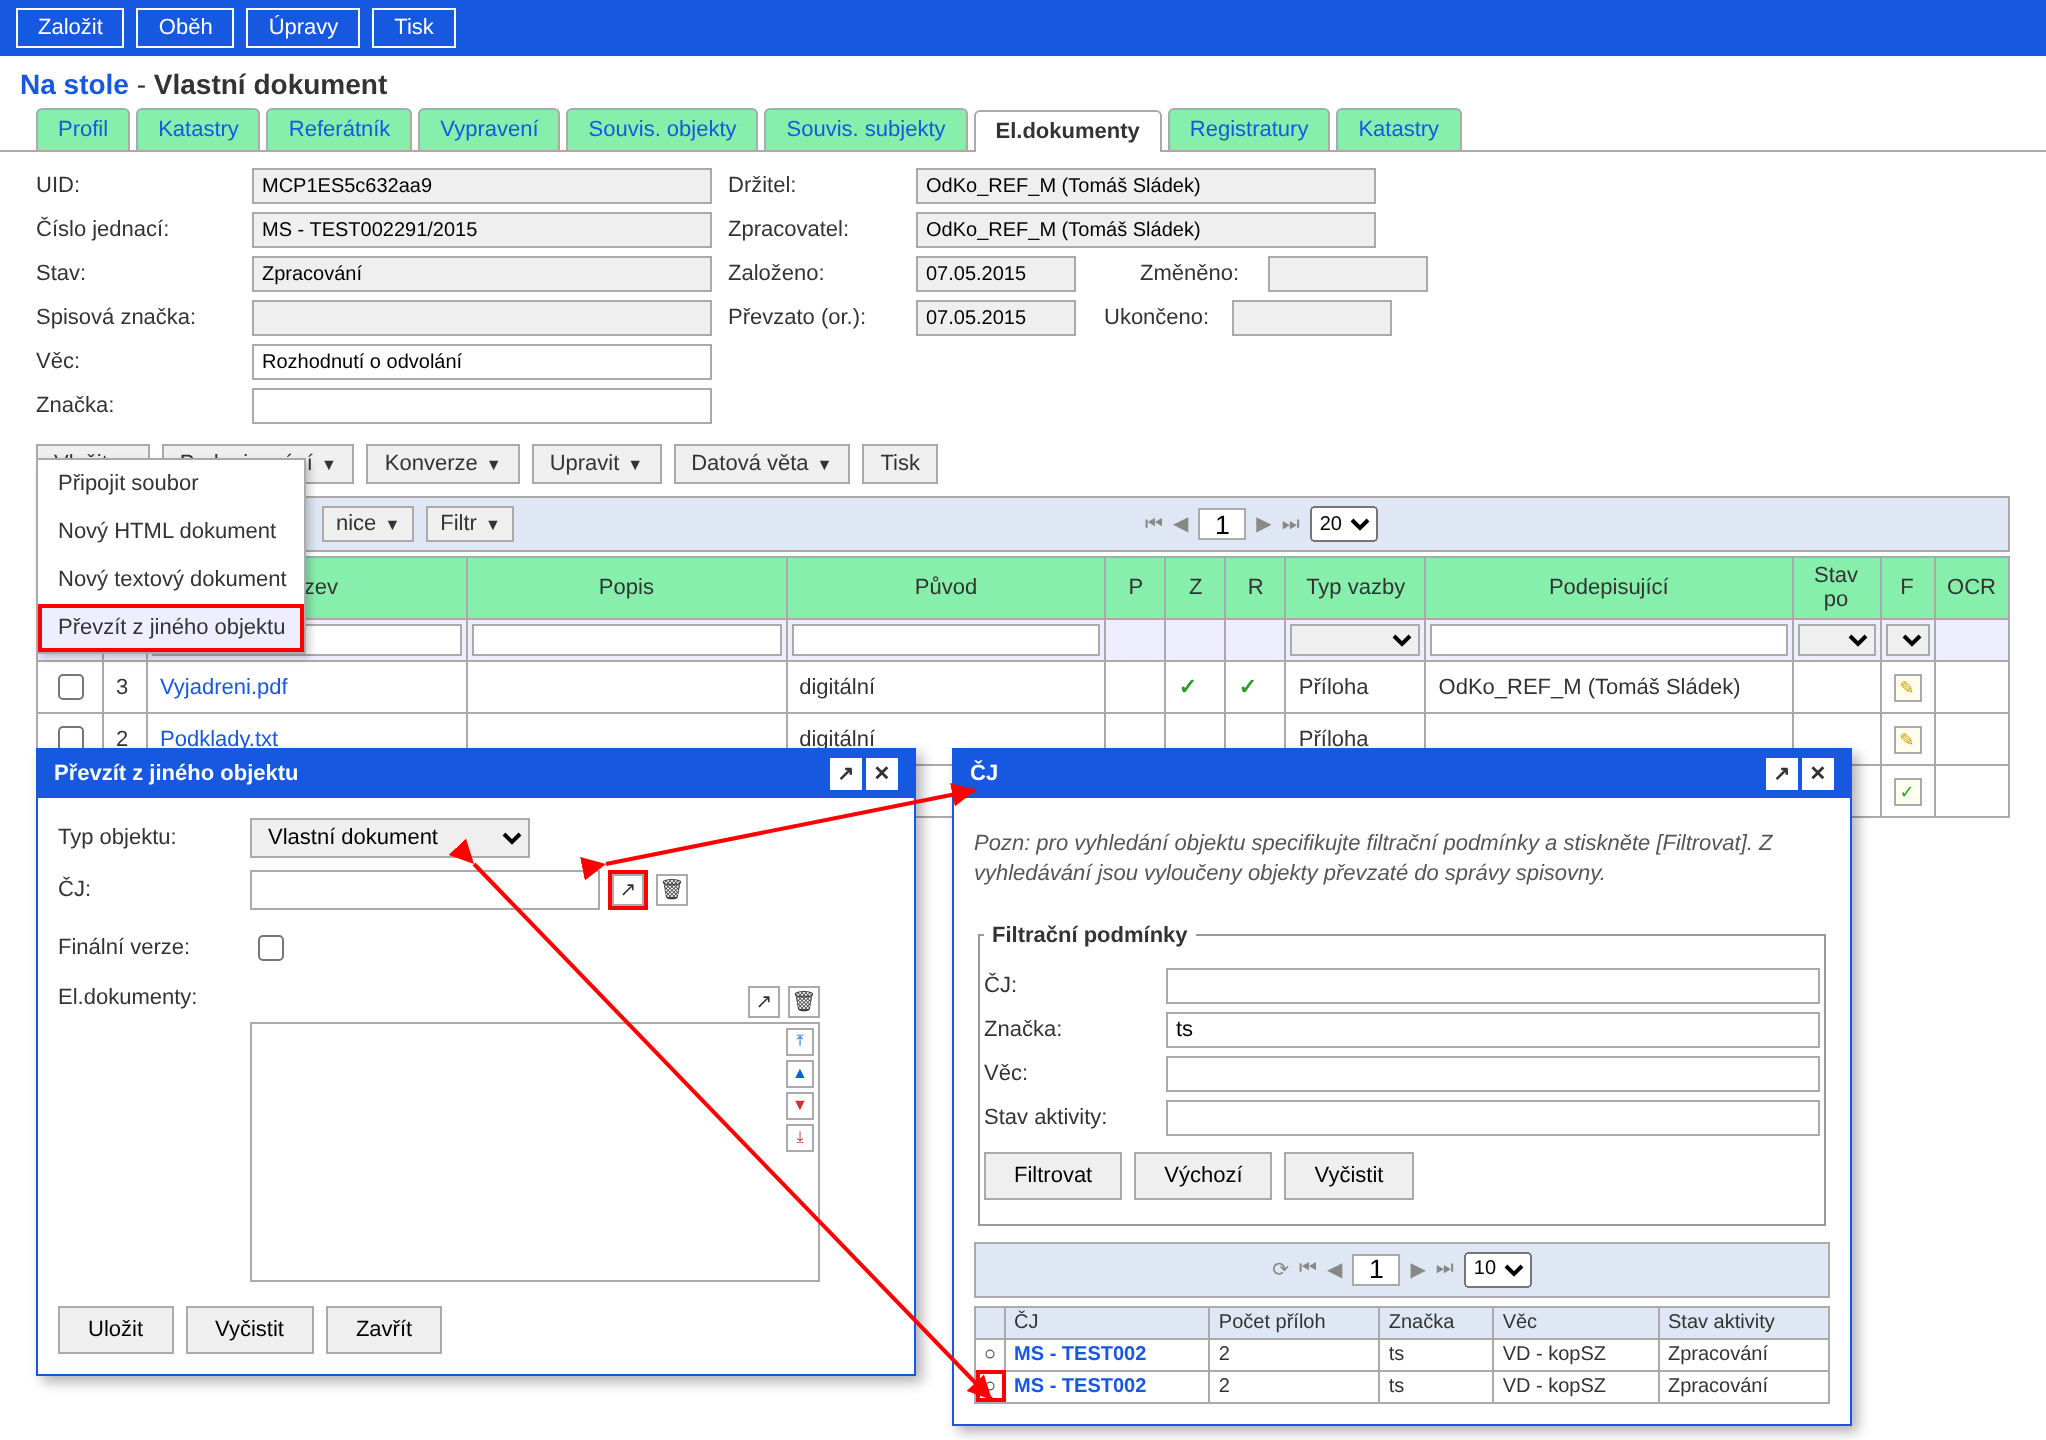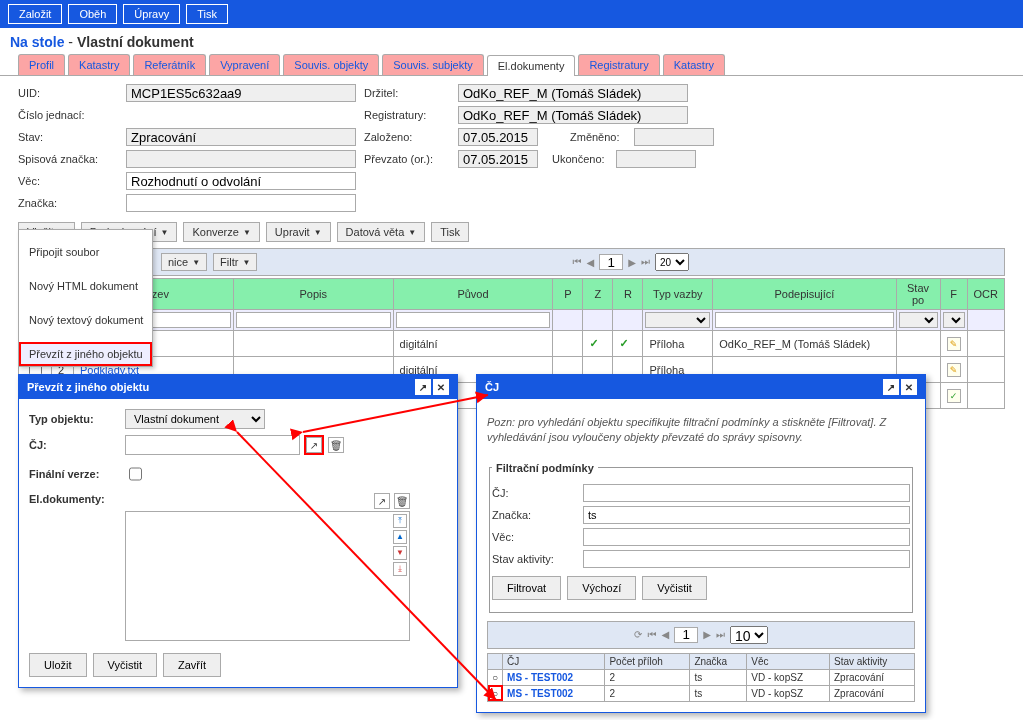--- a/index.html
+++ b/index.html
@@ -3,54 +3,54 @@
 <meta charset="utf-8">
 <style>
   * { box-sizing: border-box; }
   body { margin: 0; font-family: Verdana, Arial, sans-serif; font-size: 11px; color: #333; background:#fff; width:1023px; }
   .topbar { background:#1658e0; padding:4px 8px; display:flex; gap:6px; }
   .topbar button { background:#1658e0; color:#fff; border:1px solid #fff; padding:3px 10px; cursor:pointer; font-size:11px; }
   .title-row { text-align:left; padding:6px 10px 2px; font-size:14px; }
   .title-row .blue { color:#1658e0; font-weight:bold; }
   .title-row .black { color:#333; font-weight:bold; }
   .tabs { display:flex; gap:3px; padding:2px 18px 0; border-bottom:1px solid #aaa; }
-  .tab { background:#fca5a5; border:1px solid #aaa; border-bottom:none; padding:4px 10px; cursor:pointer; color:#1658e0; border-radius:3px 3px 0 0; }
-  .tab.active { background:#fff; font-weight:normal; color:#333; position:relative; top:1px; }
+  .tab { background:#86efac; border:1px solid #aaa; border-bottom:none; padding:4px 10px; cursor:pointer; color:#1658e0; border-radius:3px 3px 0 0; }
+  .tab.active { background:#fff; font-weight:bold; color:#333; position:relative; top:1px; }
   .meta { padding:6px 18px 4px; }
   .meta-row { display:flex; align-items:center; height:22px; gap:4px; }
   .meta-row label { width:104px; color:#333; }
-  .meta-row input, .meta-row select { border:1px solid #aaa; background:#efefef; height:18px; font-size:13px; padding:0 4px; }
+  .meta-row input, .meta-row select { border:1px solid #aaa; background:#efefef; height:18px; font-size:10px; padding:0 4px; }
   .meta-row input.white { background:#fff; }
   .w230 { width:230px; }
   .w80 { width:80px; }
   .toolbar { display:flex; gap:6px; padding:4px 18px; }
   .tool-btn { background:#efefef; border:1px solid #aaa; padding:3px 8px; cursor:pointer; font-size:11px; display:flex; align-items:center; gap:4px; }
   .drop-arrow { font-size:8px; }
   .dropdown { position:absolute; top:229px; left:18px; width:135px; background:#fff; border:1px solid #aaa; z-index:50; box-shadow:2px 2px 4px rgba(0,0,0,0.2); }
-  .dropdown .item { padding:6px 10px; cursor:pointer; white-space:nowrap;margin-top:10px; }
+  .dropdown .item { padding:6px 10px; cursor:pointer; white-space:nowrap; }
   .dropdown .item.active { background:#eef; }
   .dropdown .item.highlight { outline:2px solid red; outline-offset:-2px; }
   .filter-row { background:#dfe7f4; border:1px solid #aaa; margin:2px 18px; padding:4px 6px; display:flex; align-items:center; gap:6px; }
   .pager { display:inline-flex; align-items:center; gap:5px; margin:0 auto; font-size:10px; }
   .pager span { color:#888; cursor:pointer; }
   .grid { margin:0 18px; border:1px solid #aaa; font-size:11px; border-collapse:collapse; width:calc(100% - 36px); }
   .grid th { background:#86efac; border:1px solid #aaa; padding:3px 6px; font-weight:normal; text-align:center; }
   .grid td { border:1px solid #aaa; padding:3px 6px; }
   .grid td a { color:#1658e0; text-decoration:none; }
   .grid .filter-cell { background:#eef; padding:2px; }
   .grid .filter-cell input, .grid .filter-cell select { width:100%; border:1px solid #aaa; height:16px; font-size:10px; }
   .check { color:#2a9d2a; font-weight:bold; }
   .icon-box { display:inline-block; width:14px; height:14px; border:1px solid #aaa; background:#ffe; font-size:9px; text-align:center; line-height:12px; }
   .panel { position:absolute; border:1px solid #1658e0; background:#fff; box-shadow:3px 3px 6px rgba(0,0,0,0.3); }
   .panel-header { background:#1658e0; color:#fff; padding:4px 8px; font-weight:bold; display:flex; justify-content:space-between; align-items:center; }
   .panel-header .btns { display:flex; gap:2px; }
   .panel-header .btns span { background:#fff; color:#333; width:16px; height:16px; display:flex; align-items:center; justify-content:center; cursor:pointer; font-size:10px; }
   .panel-body { padding:10px; font-size:11px; }
   .form-row { display:flex; align-items:center; gap:6px; margin-bottom:6px; }
-  .form-row label { width:90px; font-weight:bold; }
+  .form-row label { width:90px; font-weight:normal; }
   .form-row select, .form-row input { border:1px solid #aaa; height:20px; font-size:11px; padding:0 4px; }
   .icon-btn { width:16px; height:16px; border:1px solid #aaa; display:inline-flex; align-items:center; justify-content:center; cursor:pointer; font-size:10px; }
   .icon-btn.red { outline:2px solid red; }
   .listbox { width:285px; height:130px; border:1px solid #aaa; background:#fff; }
   .btn-row { display:flex; gap:6px; margin-top:12px; }
   .btn-row button { border:1px solid #aaa; background:#efefef; padding:5px 14px; cursor:pointer; font-size:11px; }
   .fieldset { border:1px solid #999; padding:10px 2px 12px; margin-top:6px; }
   .fieldset legend { font-weight:bold; padding:0 4px; }
   .search-row { display:flex; align-items:center; gap:6px; margin-bottom:4px; }
   .search-row label { width:85px; }
@@ -92,20 +92,21 @@
 
 <div class="meta">
   <div style="display:flex; gap:8px;">
     <div>
       <div class="meta-row">
           <label>UID:</label>
           <input class="w230" readonly="" value="MCP1ES5c632aa9" style="">
         </div>
       <div class="meta-row">
           <label>Číslo jednací:</label>
+          <input class="w230" readonly="" value="MS - TEST002291/2015" style="">
         </div>
       <div class="meta-row">
           <label>Stav:</label>
           <input class="w230" readonly="" value="Zpracování" style="">
         </div>
       <div class="meta-row">
           <label>Spisová značka:</label>
           <input class="w230" readonly="" style="">
         </div>
       <div class="meta-row">
@@ -116,21 +117,21 @@
           <label>Značka:</label>
           <input class="w230 white" style="">
         </div>
     </div>
     <div>
       <div class="meta-row">
           <label style="width:90px">Držitel:</label>
           <input class="w230" readonly="" value="OdKo_REF_M (Tomáš Sládek)" style="">
         </div>
       <div class="meta-row">
-          <label style="width:90px">Registratury:</label>
+          <label style="width:90px">Zpracovatel:</label>
           <input class="w230" readonly="" value="OdKo_REF_M (Tomáš Sládek)" style="">
         </div>
       <div class="meta-row">
         <label style="width:90px">Založeno:</label>
           <input class="w80" readonly="" value="07.05.2015" style="">
         <label style="width:60px;margin-left:28px">Změněno:</label>
           <input class="w80" readonly="" style="">
       </div>
       <div class="meta-row">
         <label style="width:90px">Převzato (or.):</label>
@@ -360,21 +361,21 @@
         <button>Vyčistit</button>
       </div>
     </fieldset>
     <div class="pager" style="justify-content:center;width:100%;margin-top:8px;background:#dfe7f4;padding:4px;border:1px solid #aaa">
       <span>⟳</span>
       <span>⏮</span>
       <span>◀</span>
       <input style="width: 24px; height: 16px; text-align: center; border: 1px solid rgb(170, 170, 170);" value="1">
       <span>▶</span>
       <span>⏭</span>
-      <select style="height:18px;font-size:14px"><option>10</option></select>
+      <select style="height:18px;font-size:10px"><option>10</option></select>
     </div>
     <table class="small-grid">
       <thead>
           <tr>
         <th style="width:14px"></th>
         <th>ČJ</th>
         <th>Počet příloh</th>
         <th>Značka</th>
         <th>Věc</th>
         <th>Stav aktivity</th>

